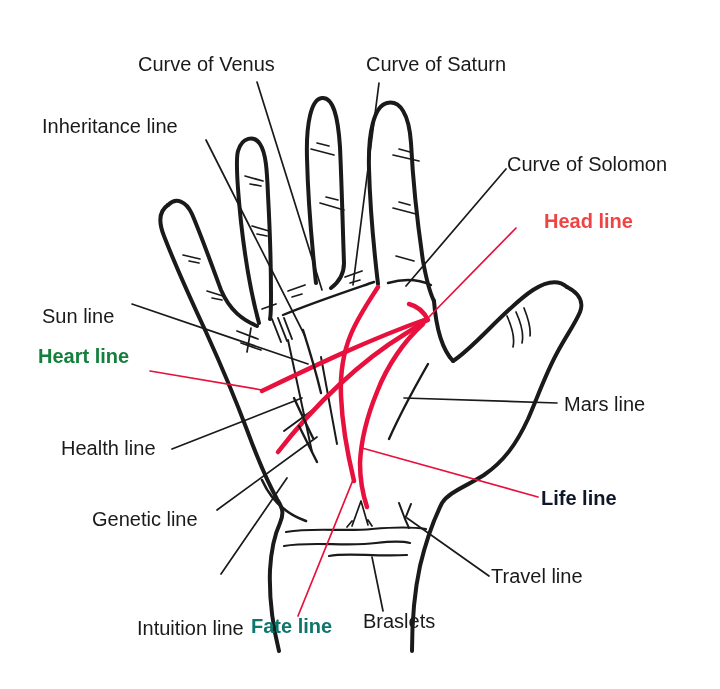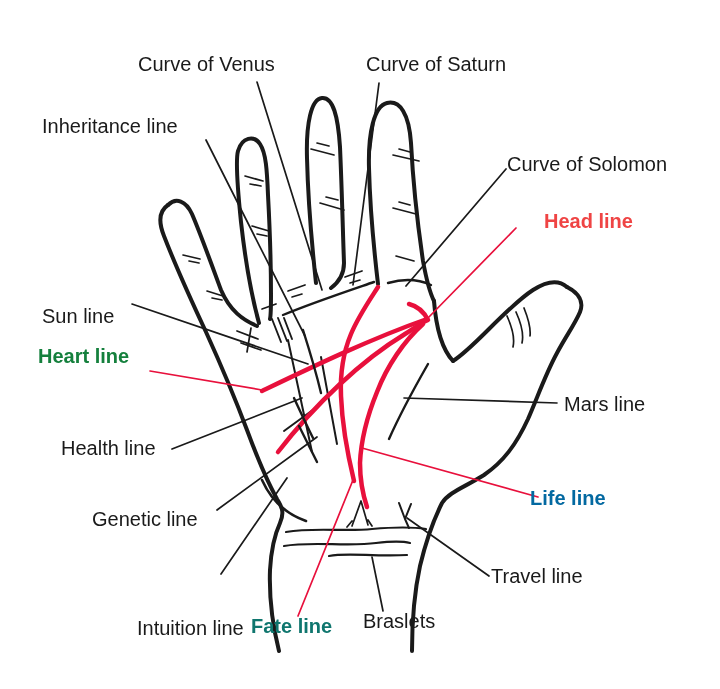--- a/index.html
+++ b/index.html
@@ -85,20 +85,20 @@
   <div id="labels-layer">
       <div class="diagram-label" style="left: 138px; top: 54px;">Curve of Venus</div>
       <div class="diagram-label" style="left: 366px; top: 54px;">Curve of Saturn</div>
       <div class="diagram-label" style="left: 42px; top: 116px;">Inheritance line</div>
       <div class="diagram-label" style="left: 507px; top: 154px;">Curve of Solomon</div>
       <div class="diagram-label red" style="left: 544px; top: 211px; color: #ef4444; font-weight: bold;">Head line</div>
       <div class="diagram-label" style="left: 42px; top: 286px; margin-top: 20px;">Sun line</div>
       <div class="diagram-label red" style="left: 38px; top: 346px; color: #15803d; font-weight: bold;">Heart line</div>
       <div class="diagram-label" style="left: 564px; top: 394px;">Mars line</div>
       <div class="diagram-label" style="left: 61px; top: 438px;">Health line</div>
-      <div class="diagram-label red" style="left: 530px; top: 488px; color: #0369a1; font-weight: bold;">Life line</div>
+      <div class="diagram-label red" style="left: 541px; top: 488px; color: #0f172a; font-weight: bold;">Life line</div>
       <div class="diagram-label" style="left: 92px; top: 509px; text-align: center;">Genetic line</div>
       <div class="diagram-label" style="left: 137px; top: 574px; margin-top: 44px;">Intuition line</div>
       <div class="diagram-label" style="left: 491px; top: 566px;">Travel line</div>
       <div class="diagram-label red" style="left: 251px; top: 616px; color: #0f766e; font-weight: bold;">Fate line</div>
       <div class="diagram-label" style="left: 363px; top: 611px;">Braslets</div>
     </div>
 </div>
 
 </body></html>

